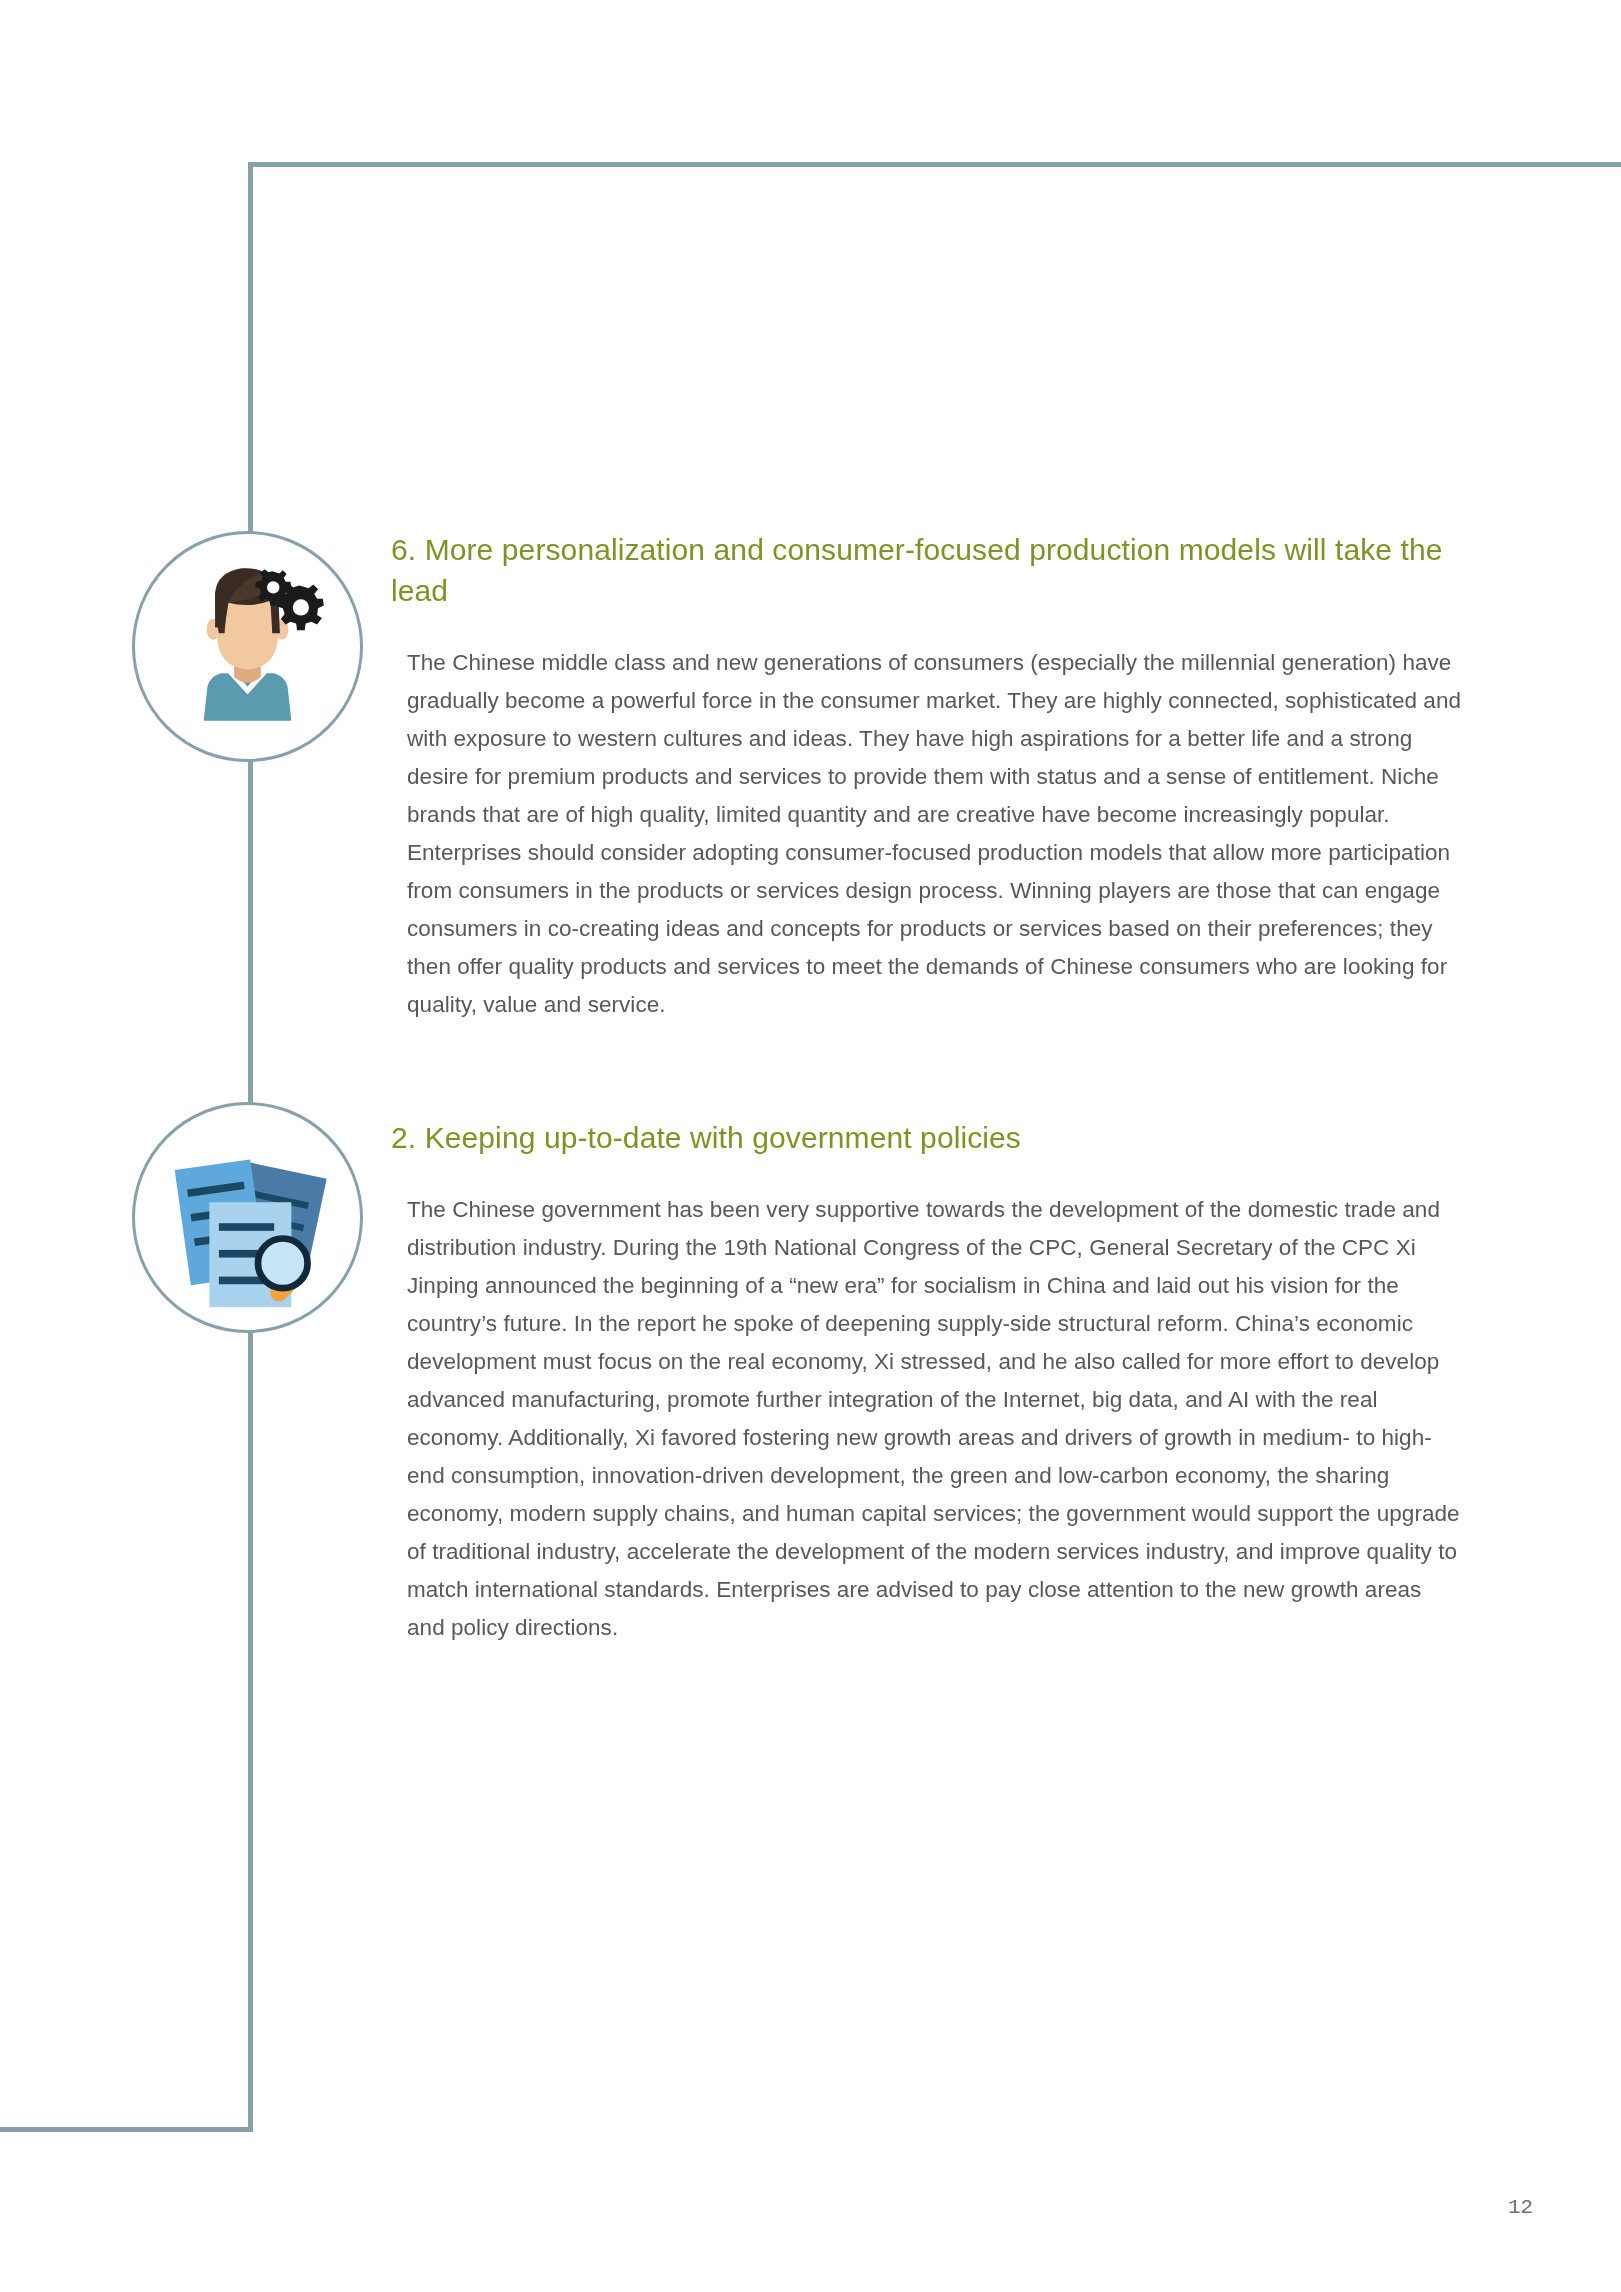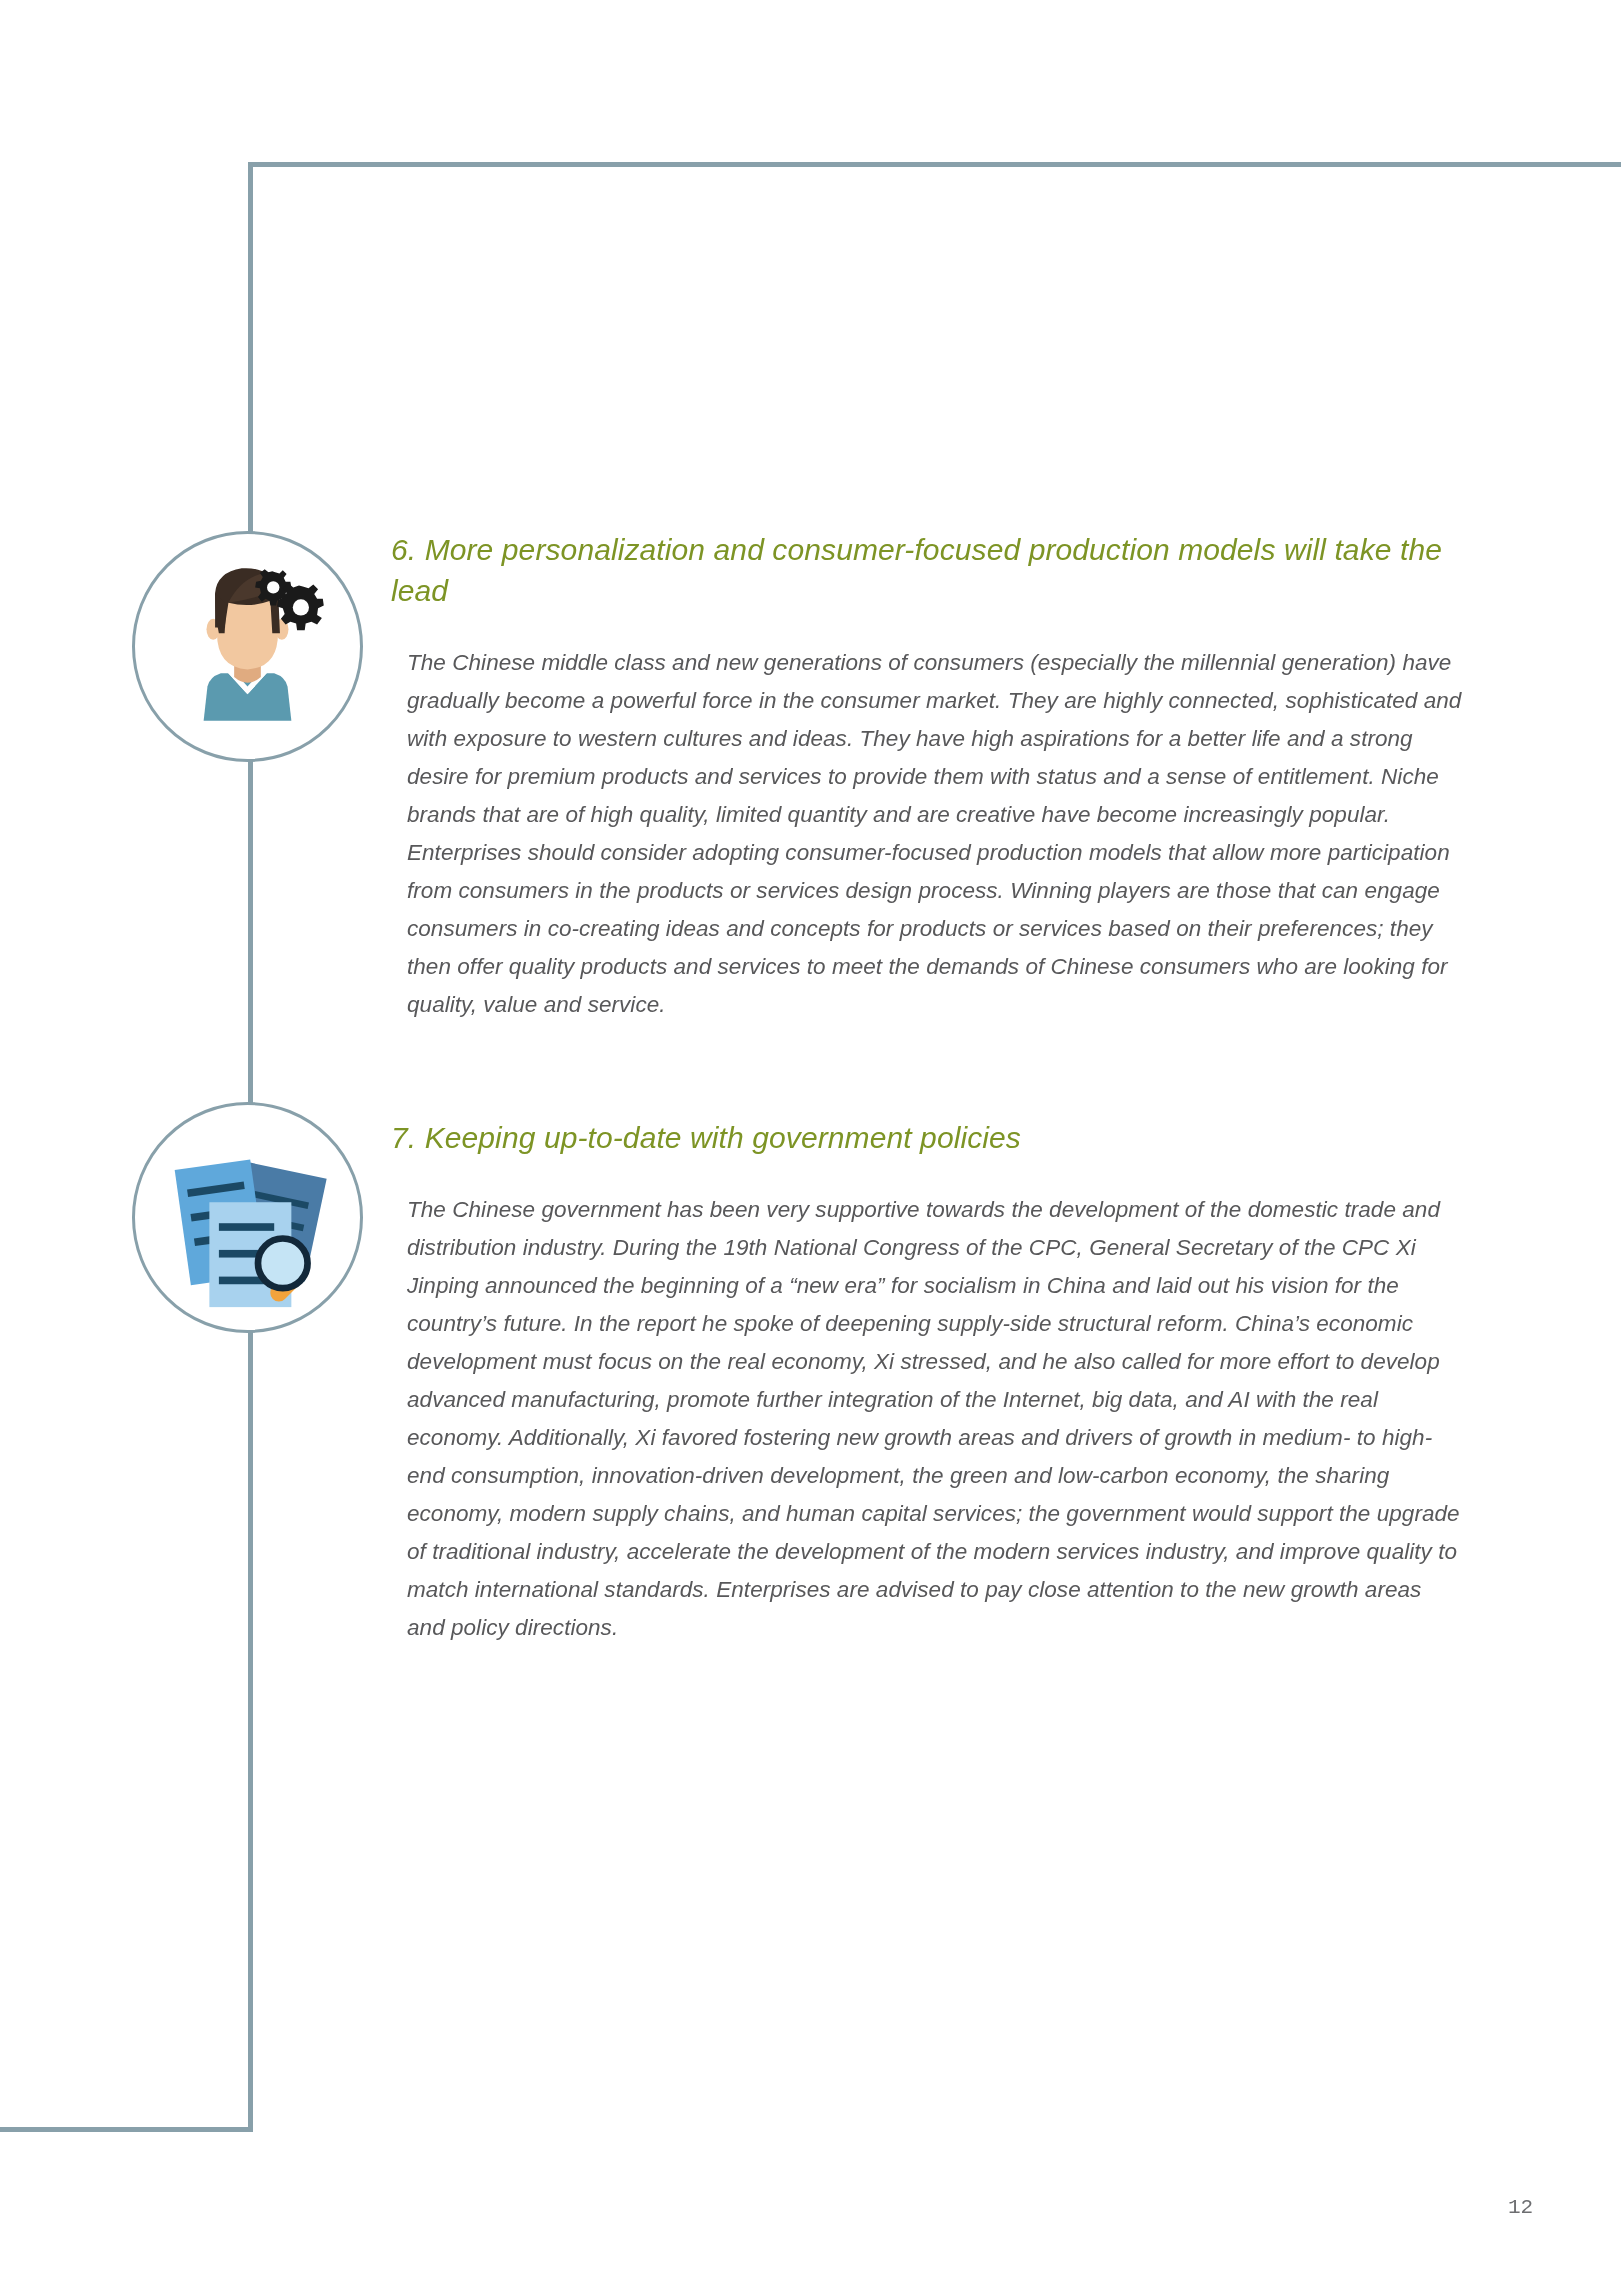--- a/index.html
+++ b/index.html
@@ -57,21 +57,21 @@
   .badge-docs   { top: 1102px; }
   .badge svg { display: block; width: 100%; height: 100%; }
 
   
   .content {
     position: absolute;
     left: 391px;
     top: 0;
     width: 1088px;
   }
-  .section { position: absolute; width: 1088px; font-style: italic; }
+  .section { position: absolute; width: 1088px; }
   .section-6 { top: 529px; }
   .section-7 { top: 1117px; }
 
   h2.heading {
     margin: 0 0 33px 0;
     font-size: 30px;
     line-height: 41px;
     font-weight: 400;
     color: #7d9425;
     letter-spacing: 0.1px;
@@ -170,21 +170,21 @@
   </div>
 
   <div class="content">
 
     <div class="section section-6">
       <h2 class="heading">6. More personalization and consumer-focused production models will take the lead</h2>
       <p class="body-text">The Chinese middle class and new generations of consumers (especially the millennial generation) have gradually become a powerful force in the consumer market. They are highly connected, sophisticated and with exposure to western cultures and ideas. They have high aspirations for a better life and a strong desire for premium products and services to provide them with status and a sense of entitlement. Niche brands that are of high quality, limited quantity and are creative have become increasingly popular. Enterprises should consider adopting consumer-focused production models that allow more participation from consumers in the products or services design process. Winning players are those that can engage consumers in co-creating ideas and concepts for products or services based on their preferences; they then offer quality products and services to meet the demands of Chinese consumers who are looking for quality, value and service.</p>
     </div>
 
     <div class="section section-7">
-      <h2 class="heading">7. Keeping up-to-date with government policies</h2>
+      <h2 class="heading">2. Keeping up-to-date with government policies</h2>
       <p class="body-text">The Chinese government has been very supportive towards the development of the domestic trade and distribution industry. During the 19th National Congress of the CPC, General Secretary of the CPC Xi Jinping announced the beginning of a “new era” for socialism in China and laid out his vision for the country’s future. In the report he spoke of deepening supply-side structural reform. China’s economic development must focus on the real economy, Xi stressed, and he also called for more effort to develop advanced manufacturing, promote further integration of the Internet, big data, and AI with the real economy. Additionally, Xi favored fostering new growth areas and drivers of growth in medium- to high-end consumption, innovation-driven development, the green and low-carbon economy, the sharing economy, modern supply chains, and human capital services; the government would support the upgrade of traditional industry, accelerate the development of the modern services industry, and improve quality to match international standards. Enterprises are advised to pay close attention to the new growth areas and policy directions.</p>
     </div>
 
   </div>
 
   <div class="page-number">12</div>
 
 </div>
 
 

